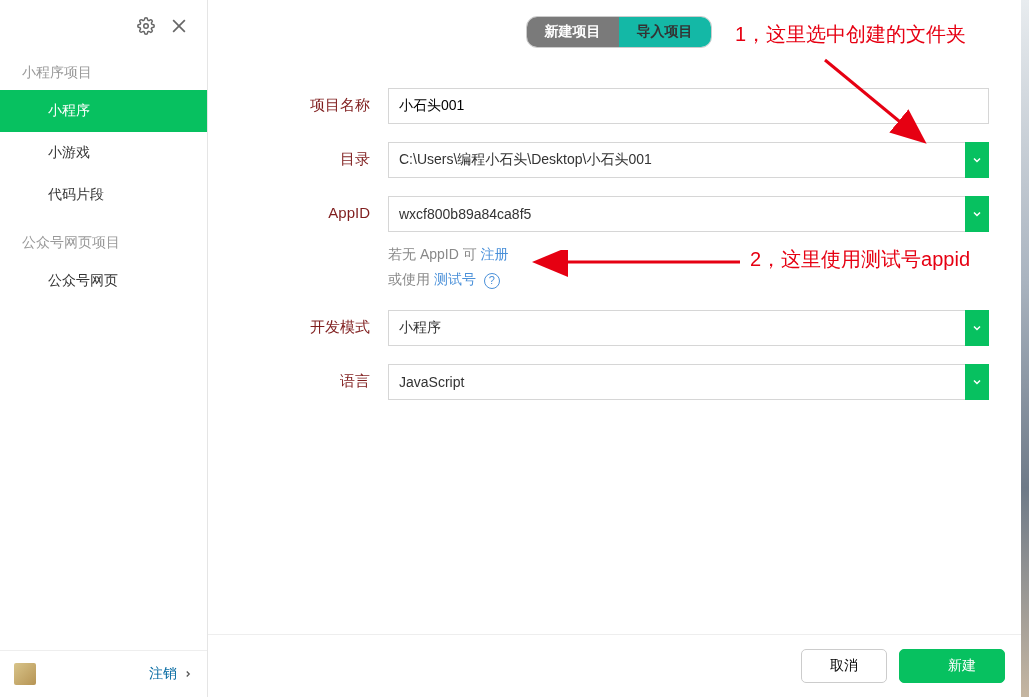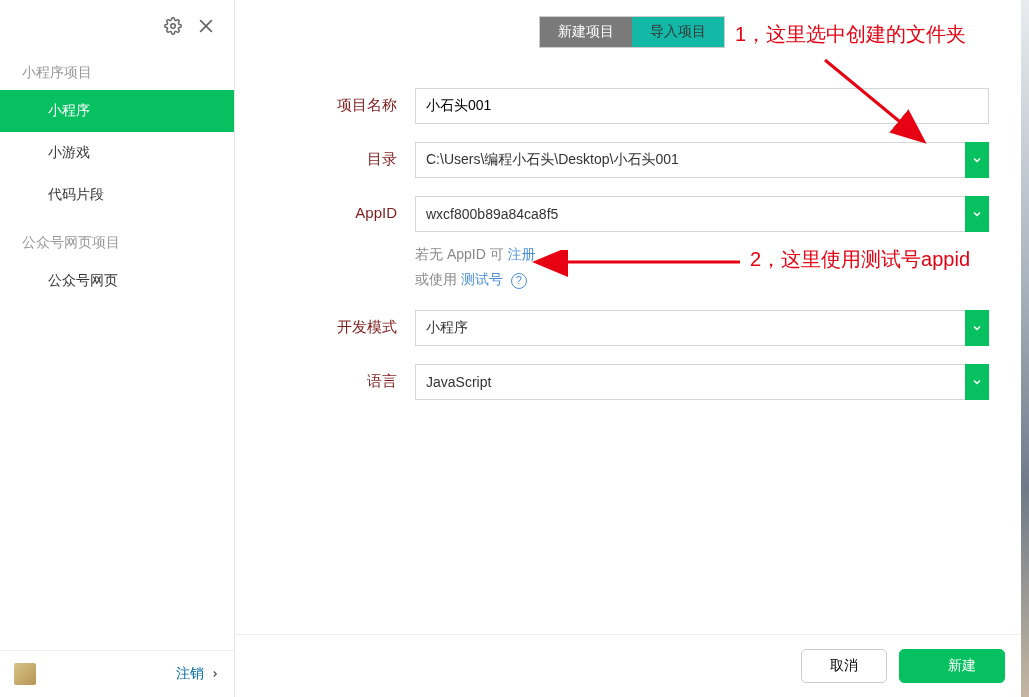--- a/index.html
+++ b/index.html
@@ -13,21 +13,21 @@
       position: relative;
       background: #fff;
     }
     .app {
       display: flex;
       width: 100%;
       height: 100%;
     }
     
     .sidebar {
-      width: 235px;
+      width: 208px;
       border-right: 1px solid #e5e5e5;
       display: flex;
       flex-direction: column;
       background: #fff;
       position: relative;
     }
     .sidebar-top {
       display: flex;
       justify-content: flex-end;
       align-items: center;
@@ -78,22 +78,23 @@
       position: relative;
     }
     .tabs {
       display: flex;
       justify-content: center;
       padding-top: 16px;
     }
     .tab-group {
       display: flex;
       border: 1px solid #ccc;
-      border-radius: 0;
+      border-radius: 11px;
       overflow: hidden;
+      font-weight: bold;
     }
     .tab {
       padding: 6px 18px;
       font-size: 14px;
       cursor: pointer;
       background: #14b8a6;
       color: #333;
     }
     .tab.active {
       background: #7a7a7a;

